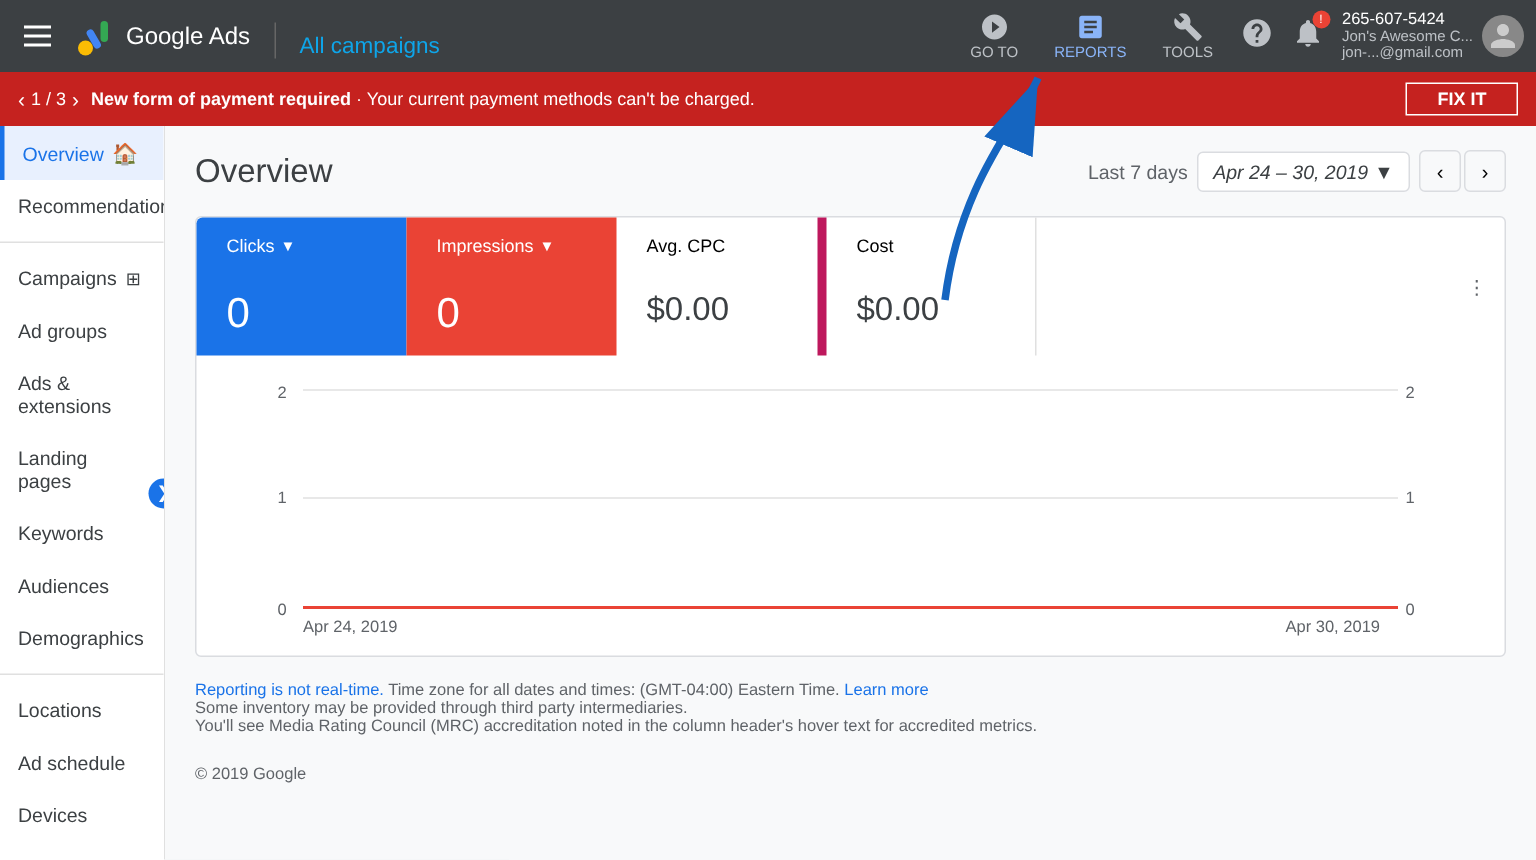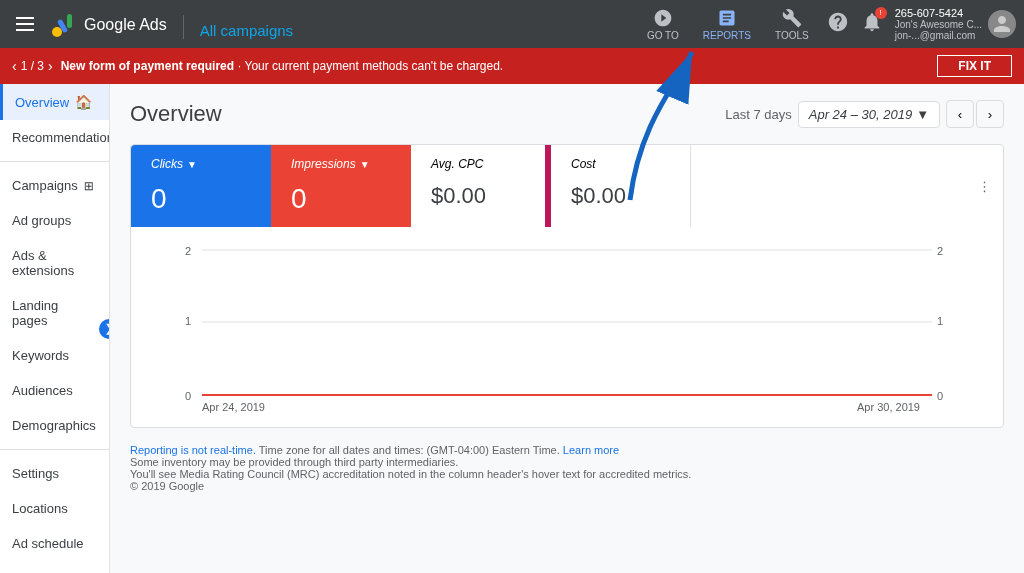--- a/index.html
+++ b/index.html
@@ -60,32 +60,32 @@
     .date-nav { display: flex; gap: 2px; }
     .date-nav button { background: none; border: 1px solid #dadce0; border-radius: 4px; width: 28px; height: 28px; cursor: pointer; display: flex; align-items: center; justify-content: center; }
 
     
     .metrics-card { background: white; border-radius: 4px; border: 1px solid #dadce0; margin-bottom: 16px; }
     .metrics-top { display: flex; align-items: stretch; }
     .metric-box { padding: 12px 20px; min-width: 140px; }
     .metric-box.blue { background: #1a73e8; color: white; border-radius: 4px 0 0 0; }
     .metric-box.red { background: #ea4335; color: white; }
     .metric-box.neutral { border-right: 1px solid #e0e0e0; }
-    .metric-label { font-size: 12px; display: flex; align-items: center; gap: 4px; margin-bottom: 12px; font-style: italic; }
+    .metric-label { font-size: 12px; display: flex; align-items: center; gap: 4px; margin-bottom: 22px; }
     .metric-value { font-size: 28px; font-weight: 400; }
     .metric-more { display: flex; align-items: center; justify-content: center; padding: 0 12px; cursor: pointer; margin-left: auto; color: #5f6368; }
 
     
     .chart-area { padding: 8px 16px 12px; position: relative; height: 200px; }
     .chart-svg { width: 100%; height: 100%; }
 
     
     .content-footer { font-size: 11px; color: #5f6368; margin-top: 8px; }
     .content-footer a { color: #1a73e8; text-decoration: none; }
-    .copyright { color: #5f6368; font-size: 11px; margin-top: 0; }
+    .copyright { color: #5f6368; font-size: 11px; margin-top: 20px; }
   </style>
 </head>
 <body>
 
 <div class="top-nav">
   <div class="top-nav-left">
     <div class="hamburger">
       <span></span>
         <span></span>
         <span></span>
@@ -189,23 +189,20 @@
     <div class="sidebar-item">
       <span>Keywords</span>
     </div>
     <div class="sidebar-item">
       <span>Audiences</span>
     </div>
     <div class="sidebar-item">
       <span>Demographics</span>
     </div>
     <div class="sidebar-sep"></div>
-    <div class="sidebar-item">
-      <span>Settings</span>
-    </div>
     <div class="sidebar-item">
       <span>Locations</span>
     </div>
     <div class="sidebar-item">
       <span>Ad schedule</span>
     </div>
     <div class="sidebar-item">
       <span>Devices</span>
     </div>
 

